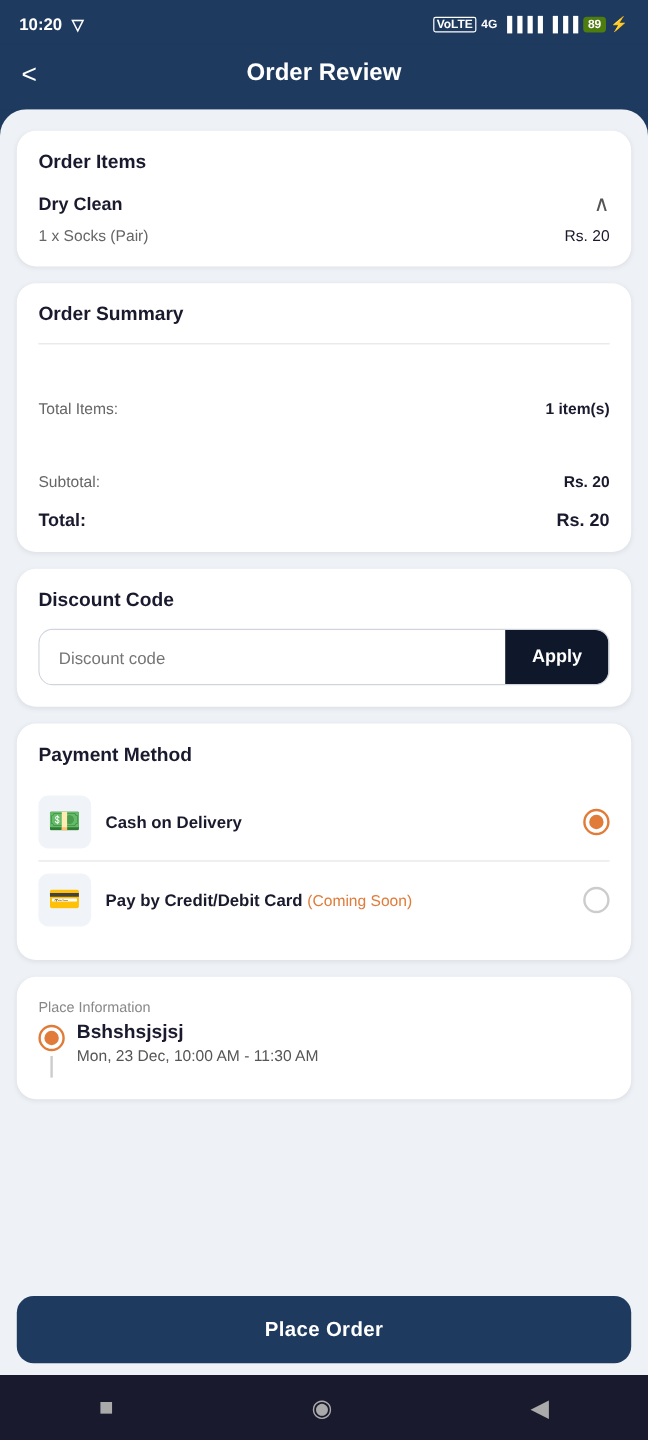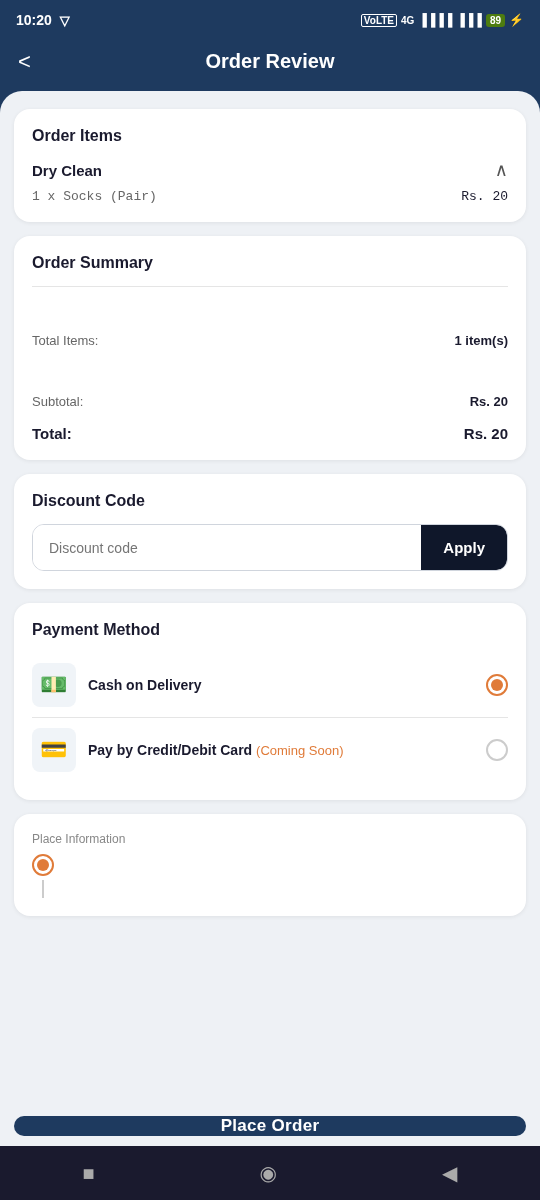--- a/index.html
+++ b/index.html
@@ -99,21 +99,20 @@
     }
     .chevron-icon {
       font-size: 18px;
       color: #555;
     }
     .order-item-row {
       display: flex;
       justify-content: space-between;
       align-items: flex-start;
       margin-top: 8px;
-      font-family: Liberation Mono, monospace;
     }
     .order-item-desc {
       font-size: 13px;
       color: #666;
     }
     .order-item-price {
       font-size: 13px;
       color: #1a1a2e;
     }
 
@@ -284,20 +283,21 @@
       width: 540px;
       padding: 0 14px 10px 14px;
       background: transparent;
     }
     .place-order-btn {
       width: 100%;
       background: #1e3a5f;
       color: #fff;
       border: none;
       border-radius: 14px;
+      padding: 18px;
       font-size: 17px;
       font-weight: 700;
       cursor: pointer;
       letter-spacing: 0.3px;
     }
 
     
     .nav-bar {
       position: fixed;
       bottom: 0;
@@ -404,20 +404,24 @@
 
   <div class="card">
     <div class="pickup-header">Place Information</div>
     <div class="pickup-row">
       <div class="pickup-radio-col">
         <div class="radio-outer">
           <div class="radio-inner"></div>
         </div>
         <div class="pickup-dot-line"></div>
       </div>
+      <div>
+        <div class="pickup-name">Bshshsjsjsj</div>
+        <div class="pickup-time">Mon, 23 Dec, 10:00 AM - 11:30 AM</div>
+      </div>
     </div>
   </div>
 
 </div>
 
 <div class="place-order-bar">
   <button class="place-order-btn">Place Order</button>
 </div>
 
 <div class="nav-bar">

